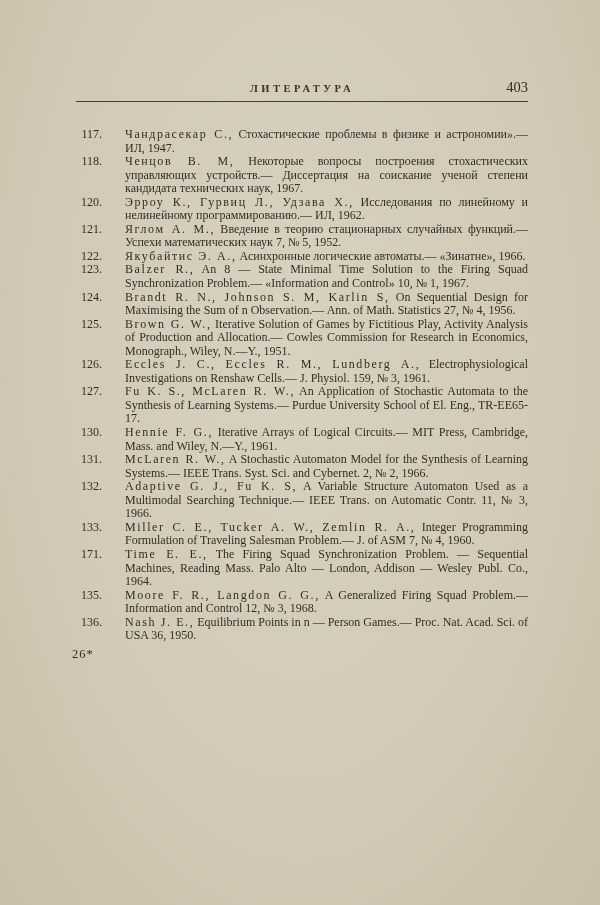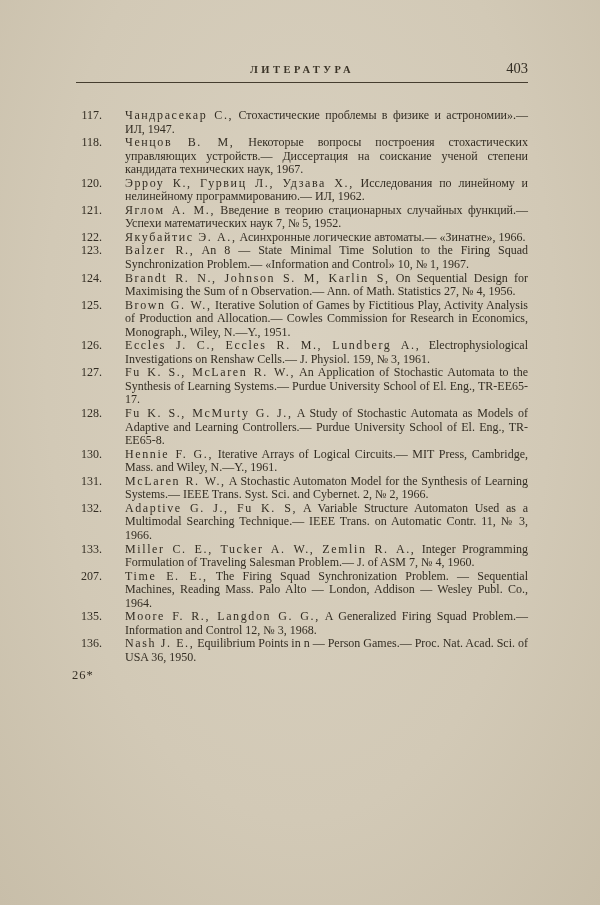--- a/index.html
+++ b/index.html
@@ -17,20 +17,21 @@
   }
   .page {
     position: absolute;
     left: 76px;
     top: 60px;
     width: 452px;
   }
   .header {
     position: relative;
     height: 22px;
+    margin-top: 19px;
   }
   .header-title {
     position: absolute;
     left: 0;
     right: 0;
     top: 4px;
     text-align: center;
     font-size: 10.5px;
     letter-spacing: 3.5px;
     font-weight: bold;
@@ -121,41 +122,37 @@
       </div>
       <div class="ref">
         <span class="ref-num">126.</span>
         <span class="ref-text"><span class="author">Eccles J. C., Eccles R. M., Lundberg A.,</span> Electrophysiological Investigations on Renshaw Cells.— J. Physiol. 159, № 3, 1961.</span>
       </div>
       <div class="ref">
         <span class="ref-num">127.</span>
         <span class="ref-text"><span class="author">Fu K. S., McLaren R. W.,</span> An Application of Stochastic Automata to the Synthesis of Learning Systems.— Purdue University School of El. Eng., TR-EE65-17.</span>
       </div>
       <div class="ref">
-        <span class="ref-num">128.</span>
-        <span class="ref-text"><span class="author">Fu K. S., McMurty G. J.,</span> A Study of Stochastic Automata as Models of Adaptive and Learning Controllers.— Purdue University School of El. Eng., TR-EE65-8.</span>
-      </div>
-      <div class="ref">
         <span class="ref-num">130.</span>
         <span class="ref-text"><span class="author">Hennie F. G.,</span> Iterative Arrays of Logical Circuits.— MIT Press, Cambridge, Mass. and Wiley, N.—Y., 1961.</span>
       </div>
       <div class="ref">
         <span class="ref-num">131.</span>
         <span class="ref-text"><span class="author">McLaren R. W.,</span> A Stochastic Automaton Model for the Synthesis of Learning Systems.— IEEE Trans. Syst. Sci. and Cybernet. 2, № 2, 1966.</span>
       </div>
       <div class="ref">
         <span class="ref-num">132.</span>
         <span class="ref-text"><span class="author">Adaptive G. J., Fu K. S,</span> A Variable Structure Automaton Used as a Multimodal Searching Technique.— IEEE Trans. on Automatic Contr. 11, № 3, 1966.</span>
       </div>
       <div class="ref">
         <span class="ref-num">133.</span>
         <span class="ref-text"><span class="author">Miller C. E., Tucker A. W., Zemlin R. A.,</span> Integer Programming Formulation of Traveling Salesman Problem.— J. of ASM 7, № 4, 1960.</span>
       </div>
       <div class="ref">
-        <span class="ref-num">207.</span>
+        <span class="ref-num">171.</span>
         <span class="ref-text"><span class="author">Time E. E.,</span> The Firing Squad Synchronization Problem. — Sequential Machines, Reading Mass. Palo Alto — London, Addison — Wesley Publ. Co., 1964.</span>
       </div>
       <div class="ref">
         <span class="ref-num">135.</span>
         <span class="ref-text"><span class="author">Moore F. R., Langdon G. G.,</span> A Generalized Firing Squad Problem.— Information and Control 12, № 3, 1968.</span>
       </div>
       <div class="ref">
         <span class="ref-num">136.</span>
         <span class="ref-text"><span class="author">Nash J. E.,</span> Equilibrium Points in n — Person Games.— Proc. Nat. Acad. Sci. of USA 36, 1950.</span>
       </div>

